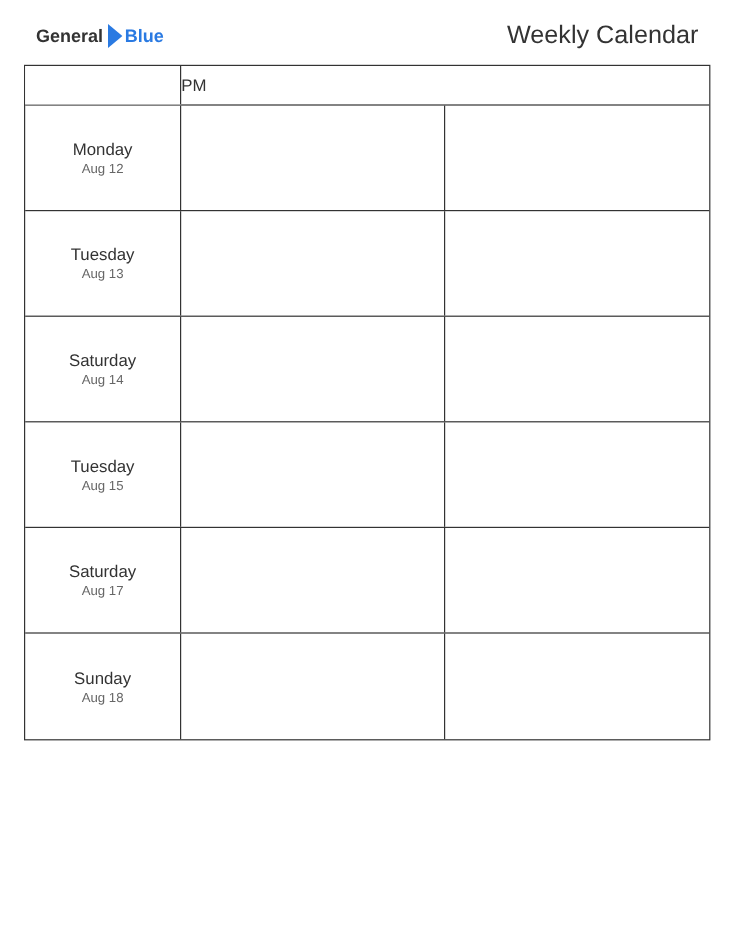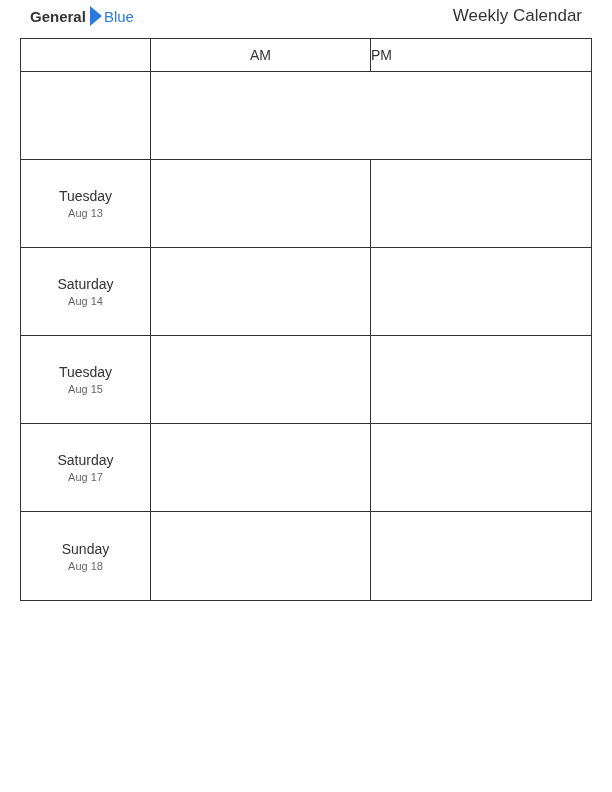--- a/index.html
+++ b/index.html
@@ -16,56 +16,56 @@
       display: flex;
       flex-direction: column;
       align-items: center;
     }
 
     .header {
       width: 100%;
       display: flex;
       justify-content: space-between;
       align-items: center;
-      padding: 6px 30px 12px 30px;
+      padding: 18px 30px 12px 30px;
     }
 
     .logo {
       display: flex;
       align-items: center;
     }
 
     .logo-text-general {
       font-size: 15px;
       font-weight: bold;
       color: #333;
     }
 
     .logo-text-blue {
       font-size: 15px;
-      font-weight: normal;
+      font-weight: bold;
       color: #2a7ae2;
     }
 
     .logo-triangle {
       width: 0;
       height: 0;
       border-left: 12px solid #2a7ae2;
       border-top: 10px solid transparent;
       border-bottom: 10px solid transparent;
       margin-left: 4px;
       margin-right: 2px;
     }
 
     .title-section {
       text-align: right;
     }
 
     .title-main {
-      font-size: 17px;
+      font-size: 21px;
       font-weight: normal;
       color: #333;
     }
 
     .title-date {
       font-size: 14px;
       color: #333;
       margin-top: 2px;
     }
 
@@ -158,26 +158,29 @@
     <span class="logo-text-blue">Blue</span>
   </div>
   <div class="title-section">
     <div class="title-main">Weekly Calendar</div>
   </div>
 </div>
 
 <div class="calendar-wrapper">
   <div class="calendar-header-row">
     <div class="col-day-header"></div>
-    <div class="col-am-header">AM</div>
     <div class="col-pm-header">PM</div>
   </div>
   <div class="calendar-body">
 
   <div class="calendar-row">
+        <div class="day-cell">
+          <span class="day-name">Monday</span>
+          <span class="day-date">Aug 12</span>
+        </div>
         <div class="am-cell"></div>
         <div class="pm-cell"></div>
       </div>
       <div class="calendar-row">
         <div class="day-cell">
           <span class="day-name">Tuesday</span>
           <span class="day-date">Aug 13</span>
         </div>
         <div class="am-cell"></div>
         <div class="pm-cell"></div>

